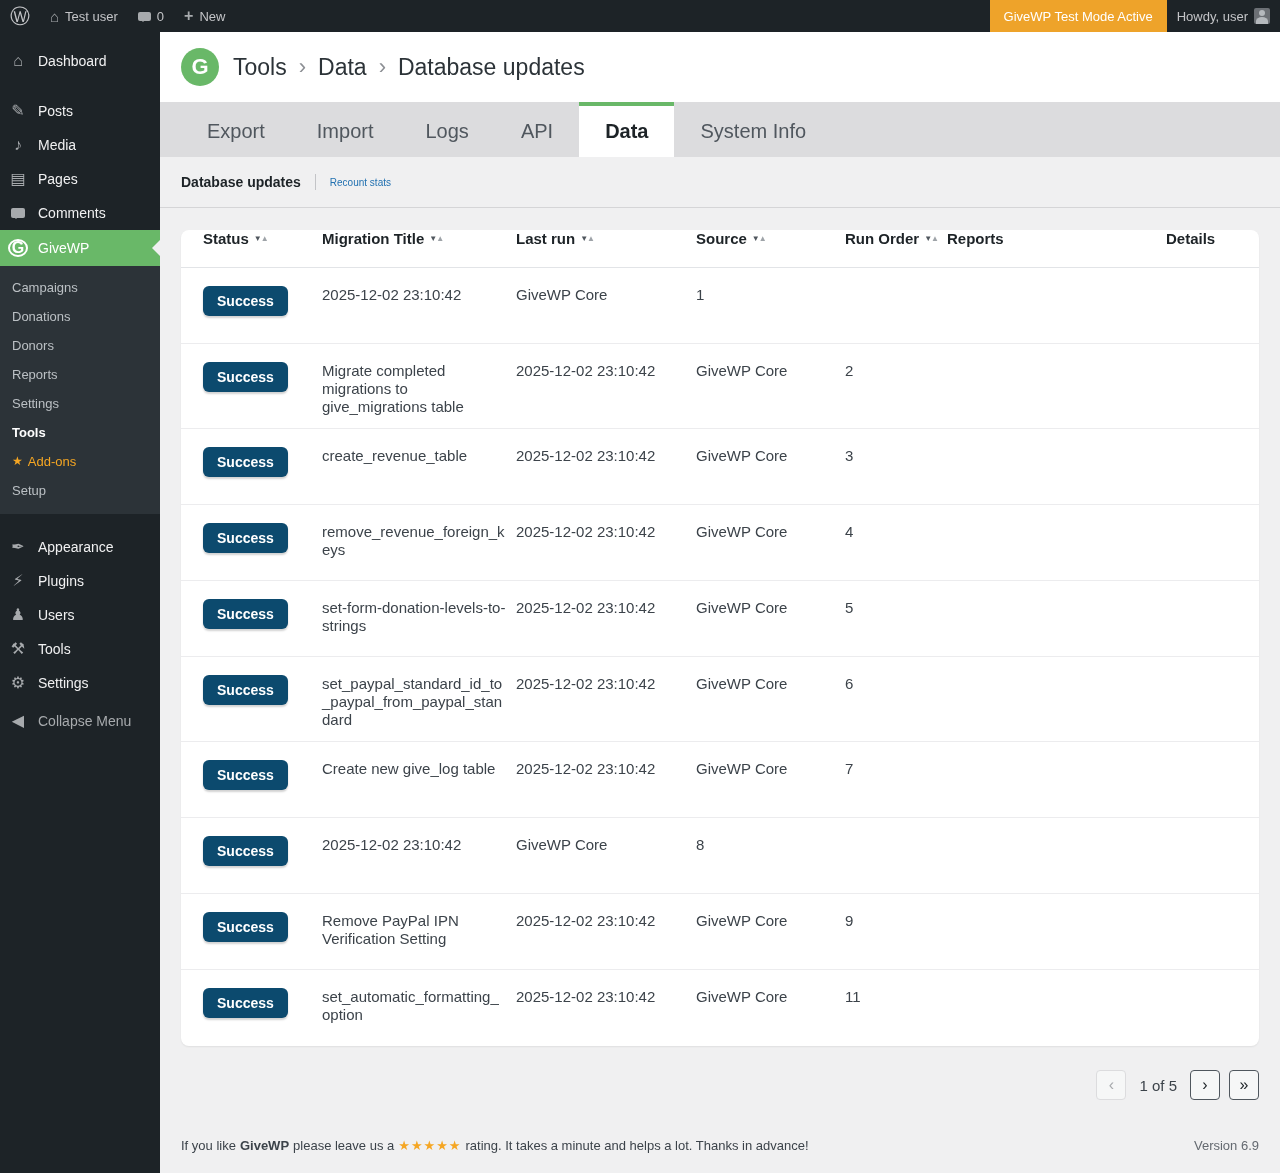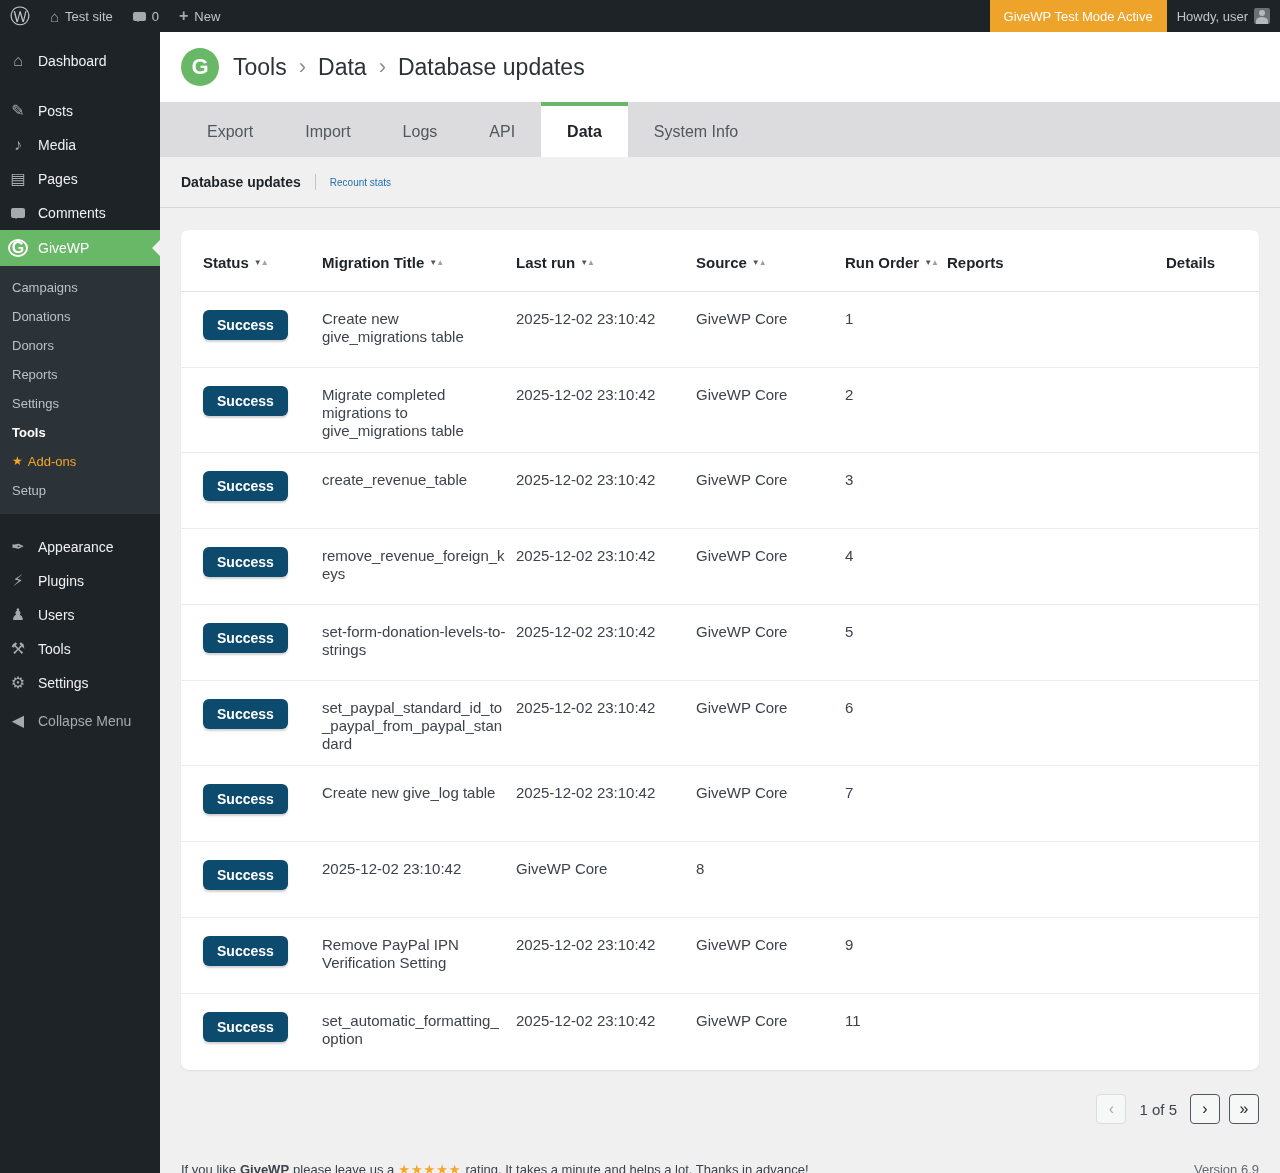--- a/index.html
+++ b/index.html
@@ -50,32 +50,32 @@
 
   
   .content { margin-left:160px; margin-top:32px; }
   .page-header { background:#fff; height:70px; display:flex; align-items:center; gap:14px; padding:0 21px; }
   .givewp-logo { width:38px; height:38px; border-radius:50%; background:#69b868; color:#fff; display:flex; align-items:center; justify-content:center; font-size:22px; font-weight:700; }
   .breadcrumb { display:flex; align-items:center; gap:12px; font-size:23px; color:#2c3338; }
   .crumb-sep { color:#8c8f94; font-size:22px; }
   .crumb-link { cursor:pointer; }
 
   .tabs { background:#dcdcde; display:flex; padding-left:21px; height:55px; }
-  .tab { display:flex; align-items:center; padding:0 26px; font-size:16px; color:#50575e; border-top:4px solid transparent; cursor:pointer; }
+  .tab { display:flex; align-items:center; padding:0 26px; font-size:20px; color:#50575e; border-top:4px solid transparent; cursor:pointer; }
   .tab.active { background:#fff; border-top:4px solid #69b868; color:#1d2327; font-weight:700; }
 
   .subnav { display:flex; align-items:center; gap:14px; padding:17px 21px; border-bottom:1px solid #d5d5d7; }
   .subnav-current { font-weight:700; color:#1d2327; font-size:14px; }
   .subnav-div { width:1px; height:16px; background:#c3c4c7; }
   .subnav-link { color:#2271b1; cursor:pointer; font-size:10px; }
 
   .content-body { padding:22px 21px 0; }
   .table-card { background:#fff; border-radius:8px; box-shadow:0 1px 2px rgba(0,0,0,0.07); overflow:hidden; }
   .trow { display:grid; grid-template-columns:119px 194px 180px 149px 102px 219px 1fr; padding:0 20px 0 22px; }
-  .thead-row { align-items:center; padding-top:24px; padding-bottom:20px; border-bottom:1px solid #e2e4e7; }
+  .thead-row { align-items:center; padding-bottom:20px; border-bottom:1px solid #e2e4e7; }
   .th { font-size:15px; font-weight:700; color:#1d2327; display:flex; align-items:center; gap:5px; padding-right:8px; }
   .sort { display:inline-flex; font-size:8px; letter-spacing:-1px; }
   .sort .sd { color:#50575e; }
   .sort .su { color:#9ea3a8; }
   .data-row { min-height:76px; padding-top:18px; padding-bottom:12px; border-bottom:1px solid #ececee; align-items:start; }
   .data-row:last-child { border-bottom:none; }
   .cell { font-size:15px; color:#3c434a; padding-right:10px; line-height:18px; }
   .title-cell { overflow-wrap:anywhere; word-break:break-word; }
   .badge { display:inline-block; background:#0c4a6e; color:#fff; font-weight:700; font-size:14px; padding:6px 14px; border-radius:6px; box-shadow:0 2px 2px rgba(0,0,0,0.18); }
 
@@ -92,21 +92,21 @@
 </style>
 </head>
 <body>
 
 <div class="admin-bar">
   <div class="ab-item">
     <span class="wp-logo-glyph">Ⓦ</span>
   </div>
   <div class="ab-item">
     <span class="ab-home-icon">⌂</span>
-    <span>Test site</span>
+    <span>Test user</span>
   </div>
   <div class="ab-item">
     <span class="ab-bubble"></span>
     <span>0</span>
   </div>
   <div class="ab-item">
     <span class="ab-plus">+</span>
     <span>New</span>
   </div>
   <div class="ab-spacer"></div>
@@ -272,21 +272,20 @@
           <span>Details</span>
         </div>
       </div>
 
       <div>
 
       <div class="trow data-row">
           <div class="cell">
             <span class="badge">Success</span>
           </div>
-          <div class="cell title-cell">Create new give_migrations table</div>
           <div class="cell">2025-12-02 23:10:42</div>
           <div class="cell">GiveWP Core</div>
           <div class="cell">1</div>
           <div class="cell"></div>
           <div class="cell"></div>
         </div>
           <div class="trow data-row">
           <div class="cell">
             <span class="badge">Success</span>
           </div>

